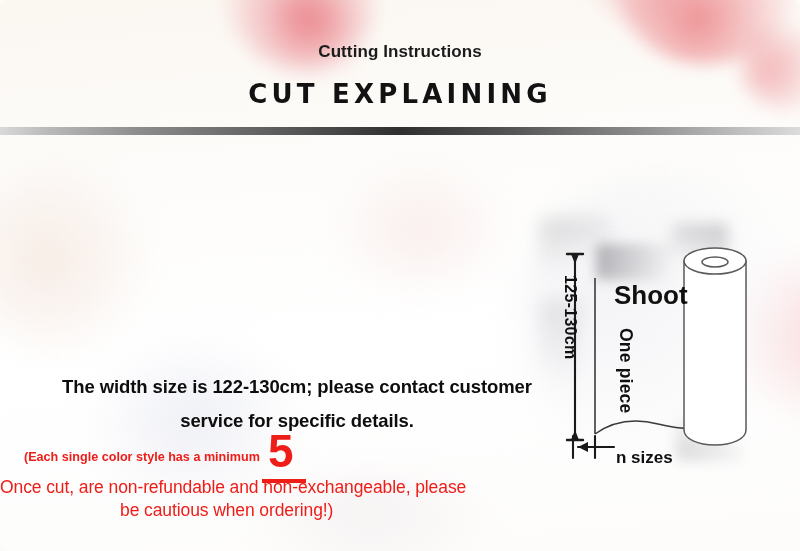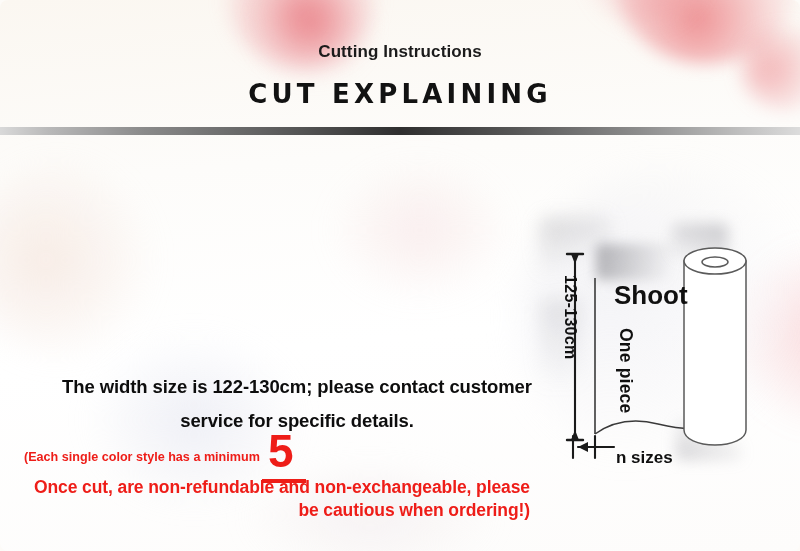--- a/index.html
+++ b/index.html
@@ -147,23 +147,23 @@
   }
   .warn-big-underline {
     position: absolute; left: 250px; top: 39px;
     width: 44px; height: 4px;
     background: #ee1d18;
   }
   .warn-l1-b { position: absolute; left: 308px; top: 10px; }
   .warn-line2 {
     position: absolute; left: 0; top: 36px;
     width: 530px;
-    text-align: right;
+    text-align: left;
     font-size: 17.5px;
-    font-weight: 700;
+    font-weight: 400;
     line-height: 23px;
     letter-spacing: -.1px;
   }
   .warn-line2 .l2b { display: block; padding-left: 120px; }
 
   
   .diagram {
     position: absolute; left: 540px; top: 218px;
     width: 260px; height: 262px;
   }

